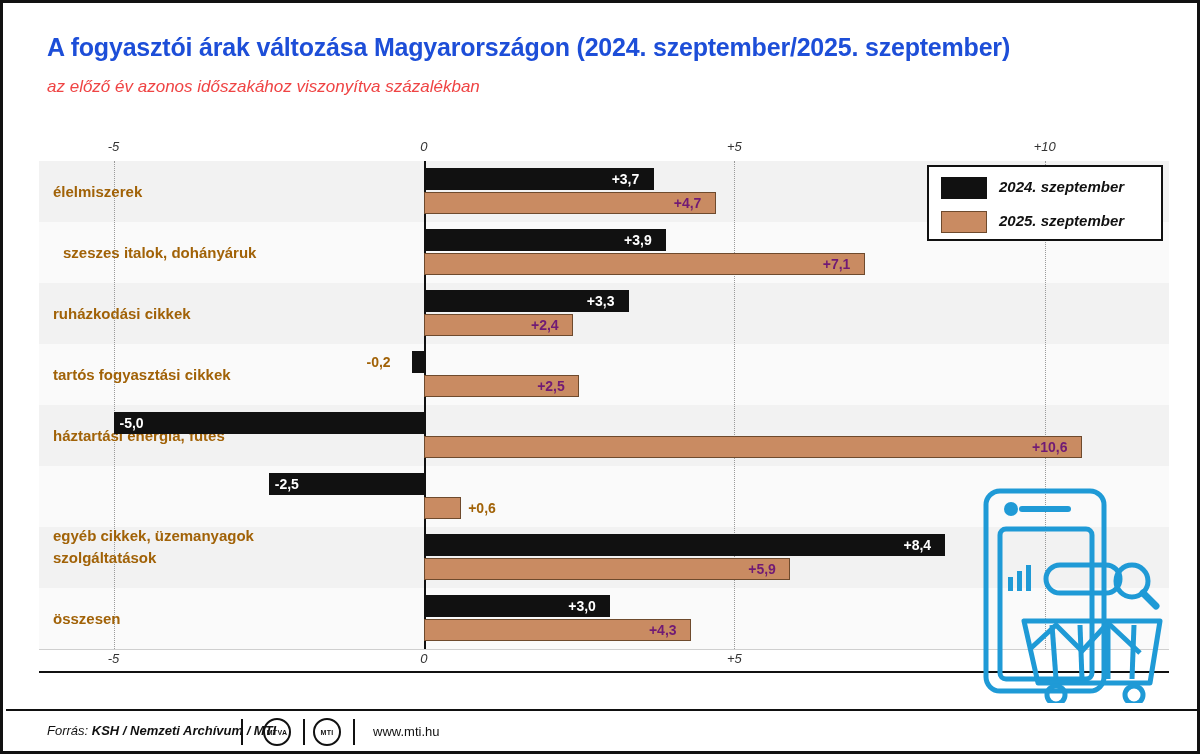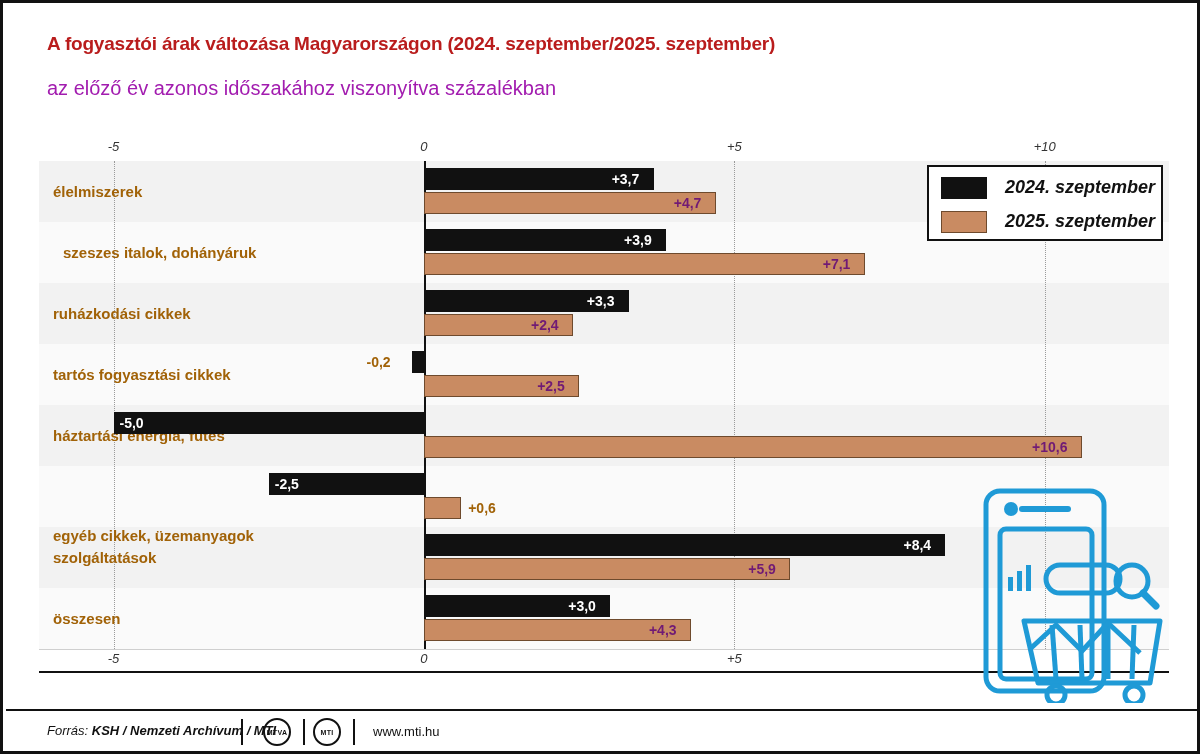--- a/index.html
+++ b/index.html
@@ -12,26 +12,26 @@
   }
   .frame{
     position:absolute;left:0;top:0;width:1200px;height:754px;
     border:3px solid #111;
     box-sizing:border-box;
     background:#fff;
   }
   
   .title{
     position:absolute;left:44px;top:30px;width:1120px;
-    font-size:19px;font-weight:bold;letter-spacing:-0.2px;
-    color:#b91c1c;
+    font-size:25px;font-weight:bold;letter-spacing:-0.2px;
+    color:#1d4ed8;
   }
   .subtitle{
     position:absolute;left:44px;top:74px;width:1120px;
-    font-size:20px;color:#a21caf;
+    font-size:17px;font-style:italic;color:#ef4444;
   }
 
   
   .plot{
     position:absolute;left:36px;top:136px;width:1130px;height:520px;
   }
   .tick-label{
     position:absolute;font-size:13px;font-style:italic;color:#333;
     transform:translateX(-50%);white-space:nowrap;
   }
@@ -77,21 +77,21 @@
   }
   .legend-row{
     position:absolute;left:12px;height:24px;
   }
   .legend-swatch{
     position:absolute;left:0;top:2px;width:44px;height:20px;border:1px solid #111;
   }
   .legend-swatch.y2024{background:#111;}
   .legend-swatch.y2025{background:#c98b62;border-color:#6e4a2d;}
   .legend-text{
-    position:absolute;left:64px;top:0;font-size:18px;font-style:italic;font-weight:bold;color:#111;
+    position:absolute;left:58px;top:0;font-size:15px;font-style:italic;font-weight:bold;color:#111;
     line-height:24px;white-space:nowrap;
   }
 
   
   .footer-line{
     position:absolute;left:3px;top:706px;width:1194px;height:0;border-top:2px solid #111;
   }
   .footer{
     position:absolute;left:0;top:706px;width:1200px;height:45px;
   }

